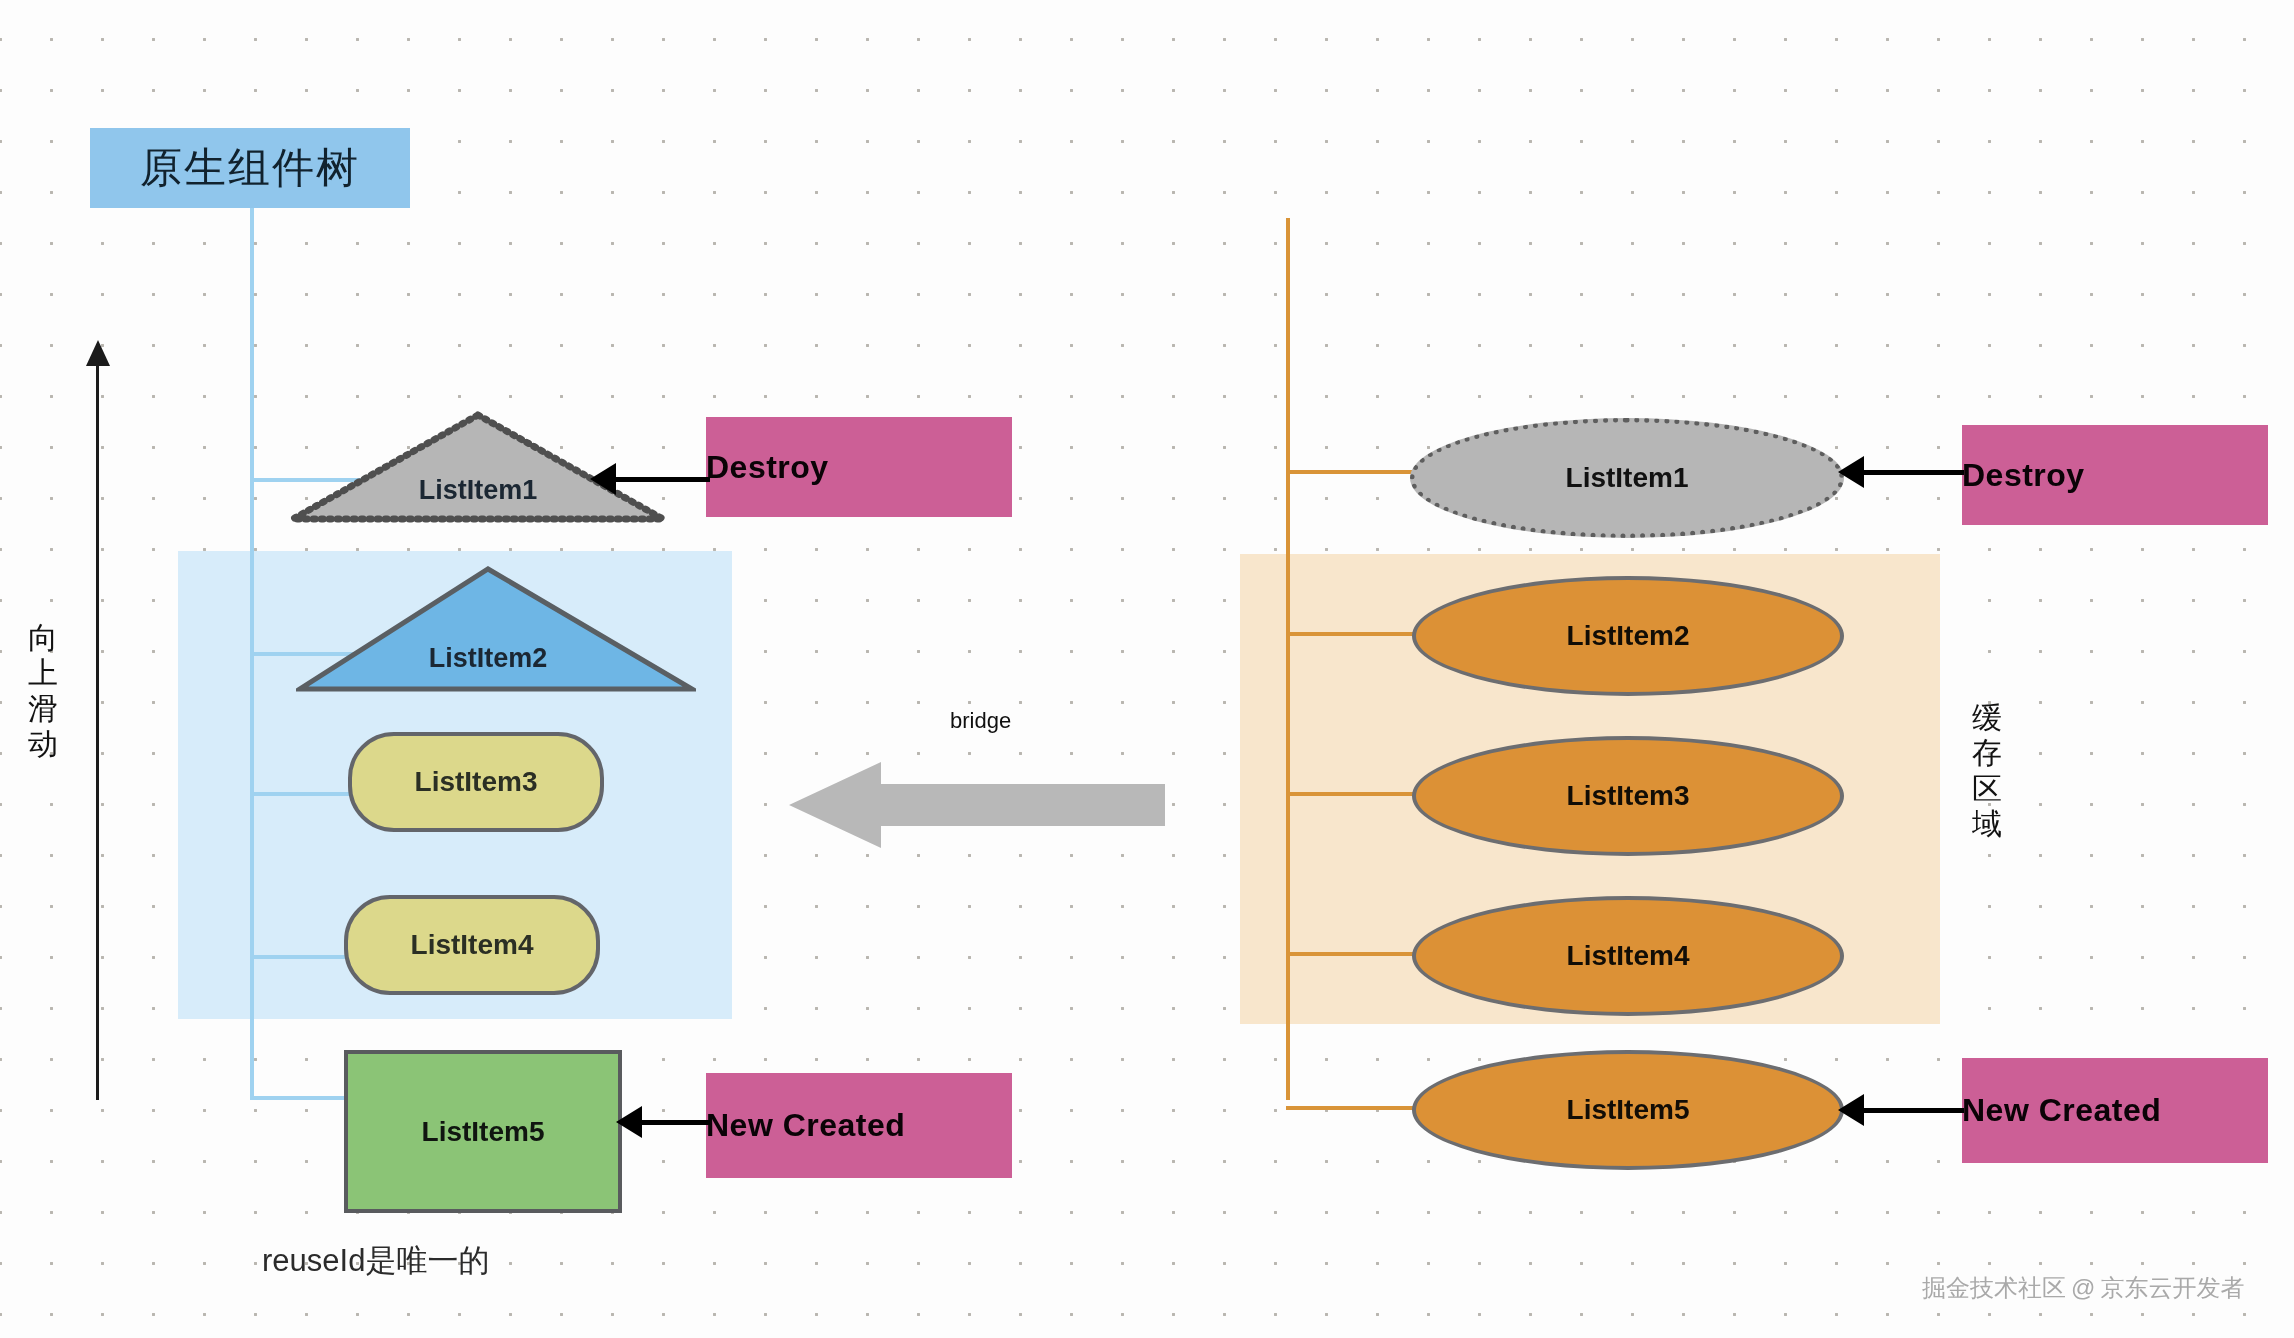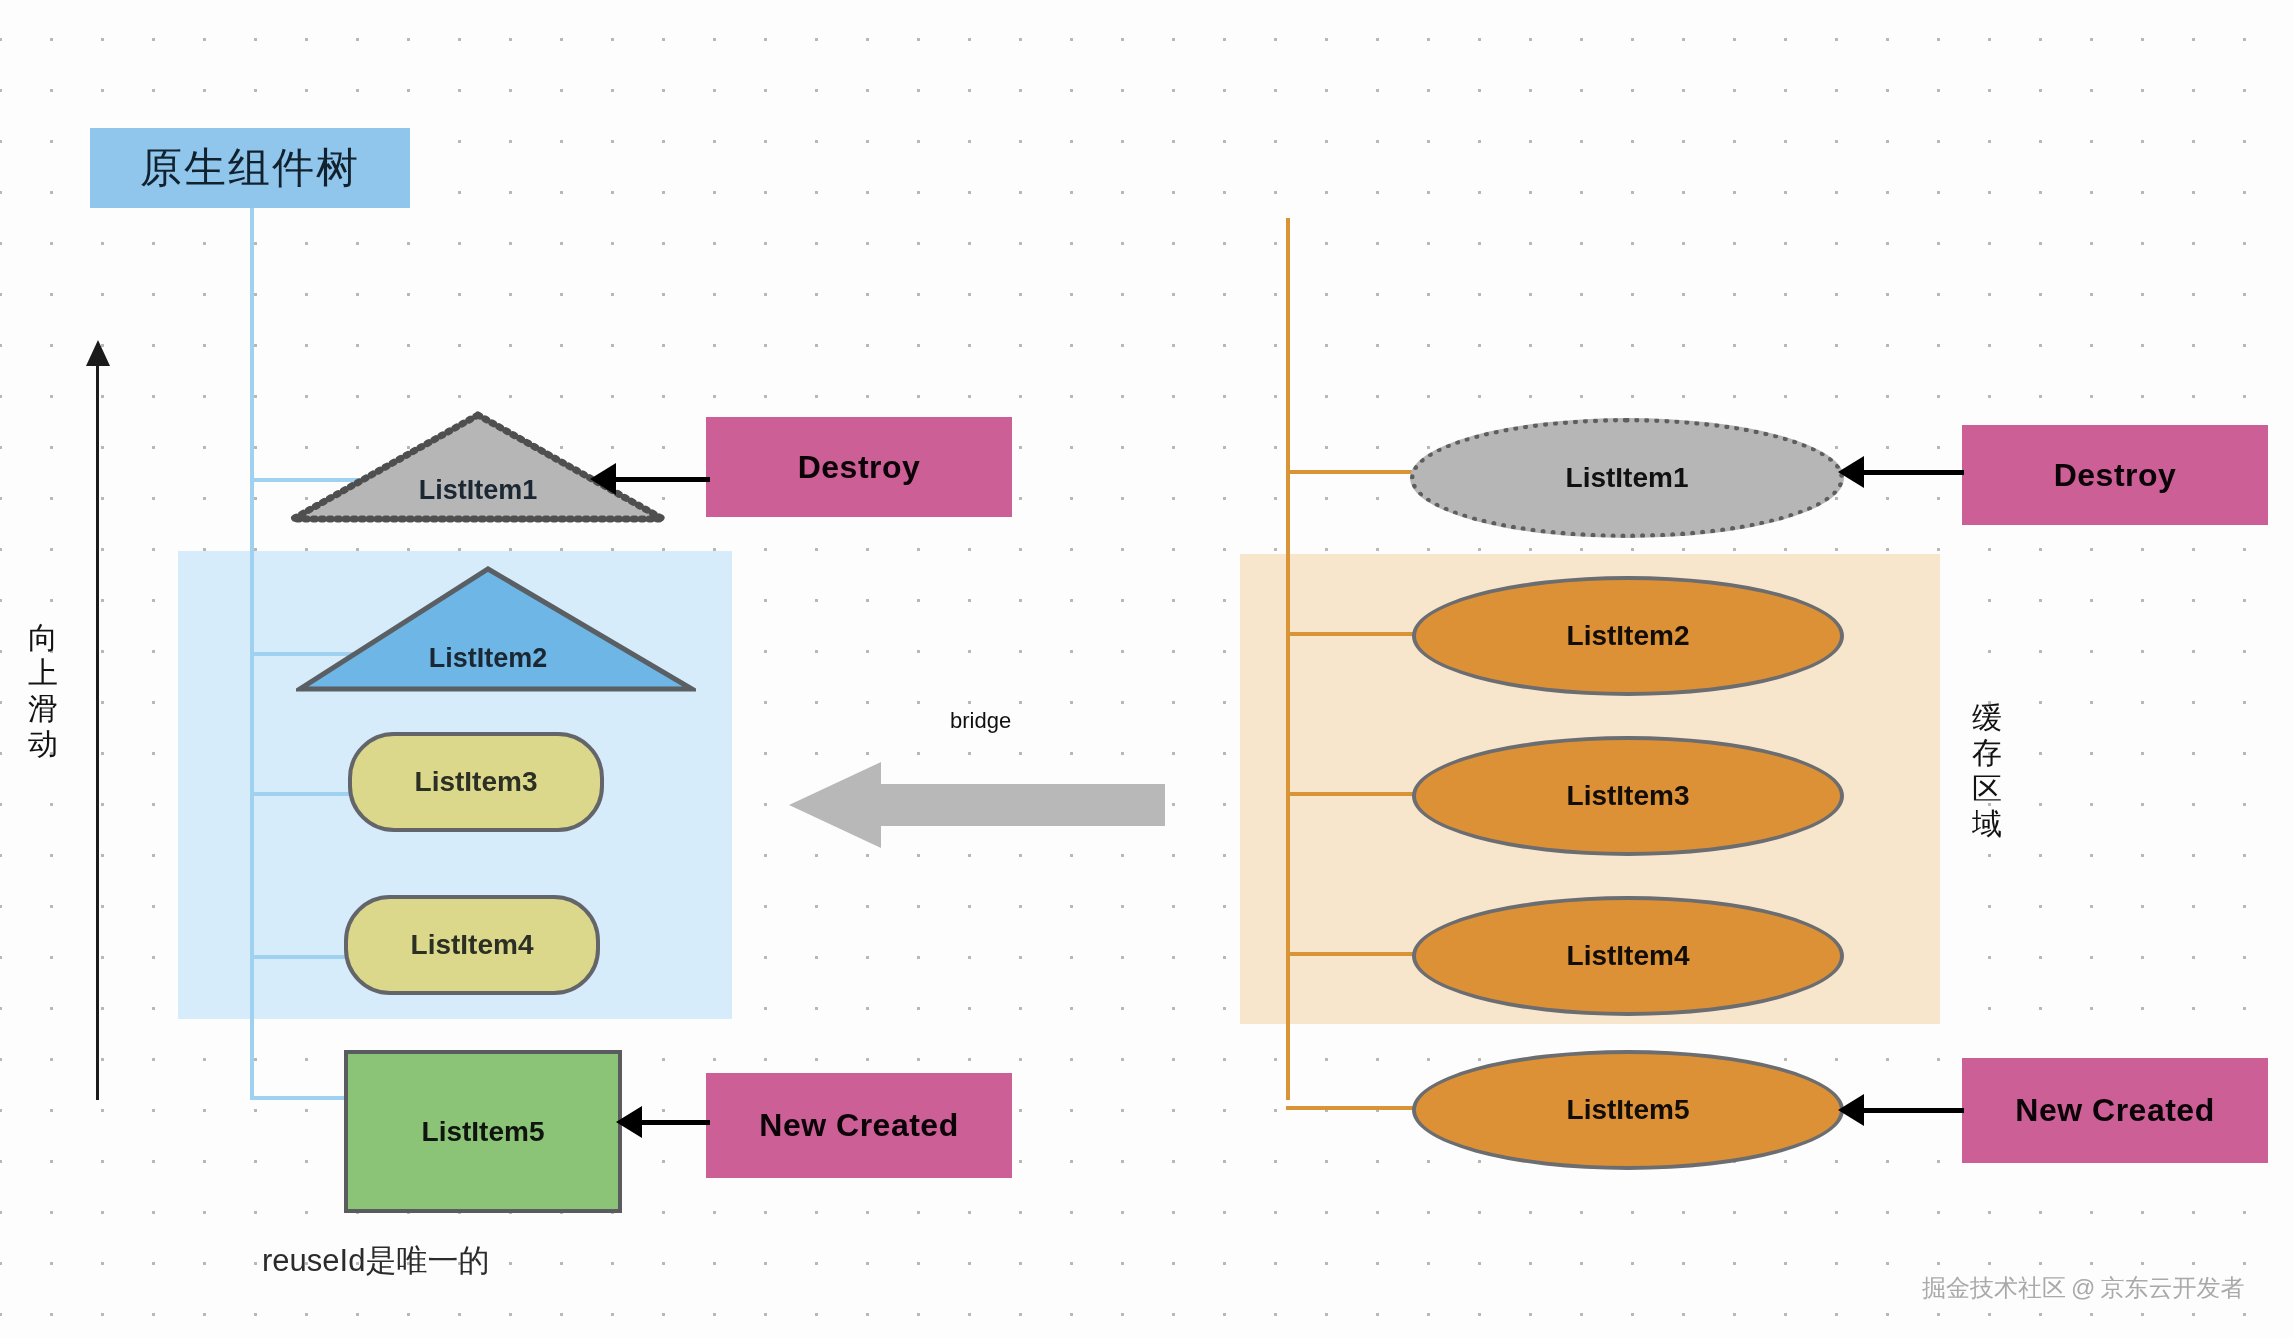--- a/index.html
+++ b/index.html
@@ -111,21 +111,21 @@
   }
   .ell-gray {
     background: #b6b6b6;
     border: 5px dotted #5e5e5e;
     color: #111;
   }
 
   
   .pinkbox {
     background: #cc5f96;
-    display: flex; align-items: center; justify-content: center;
+    display: flex; align-items: center; justify-content: flex-start;
     font-size: 32px; font-weight: 700; color: #0b0307;
     letter-spacing: 0.5px;
   }
 
   
   .arrow-line {
     position: absolute;
     height: 5px;
     background: #000;
   }

